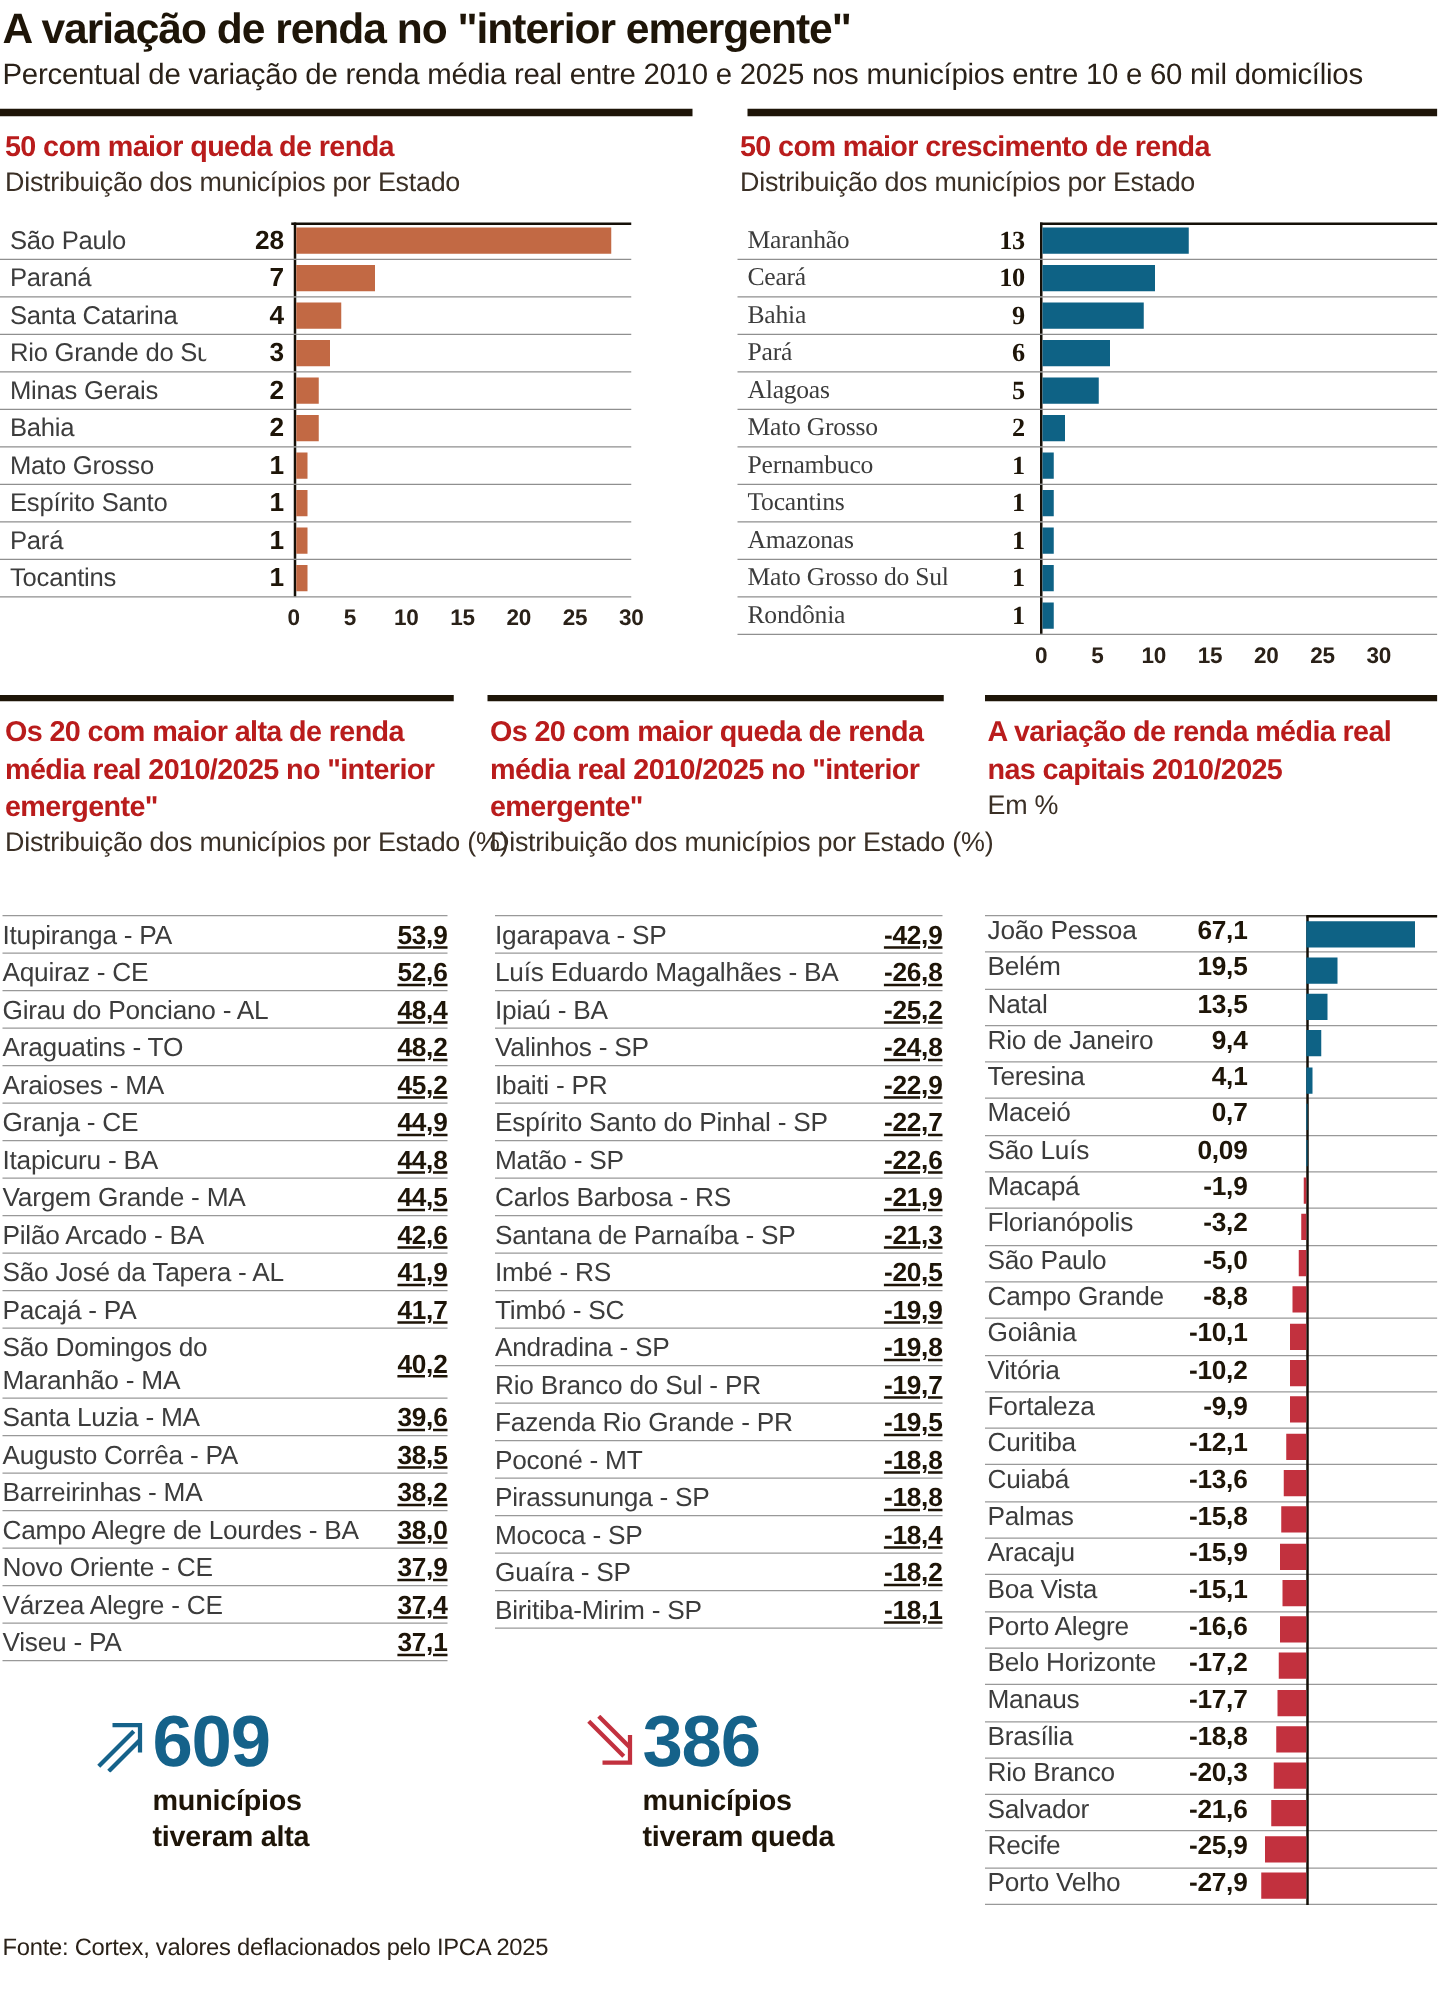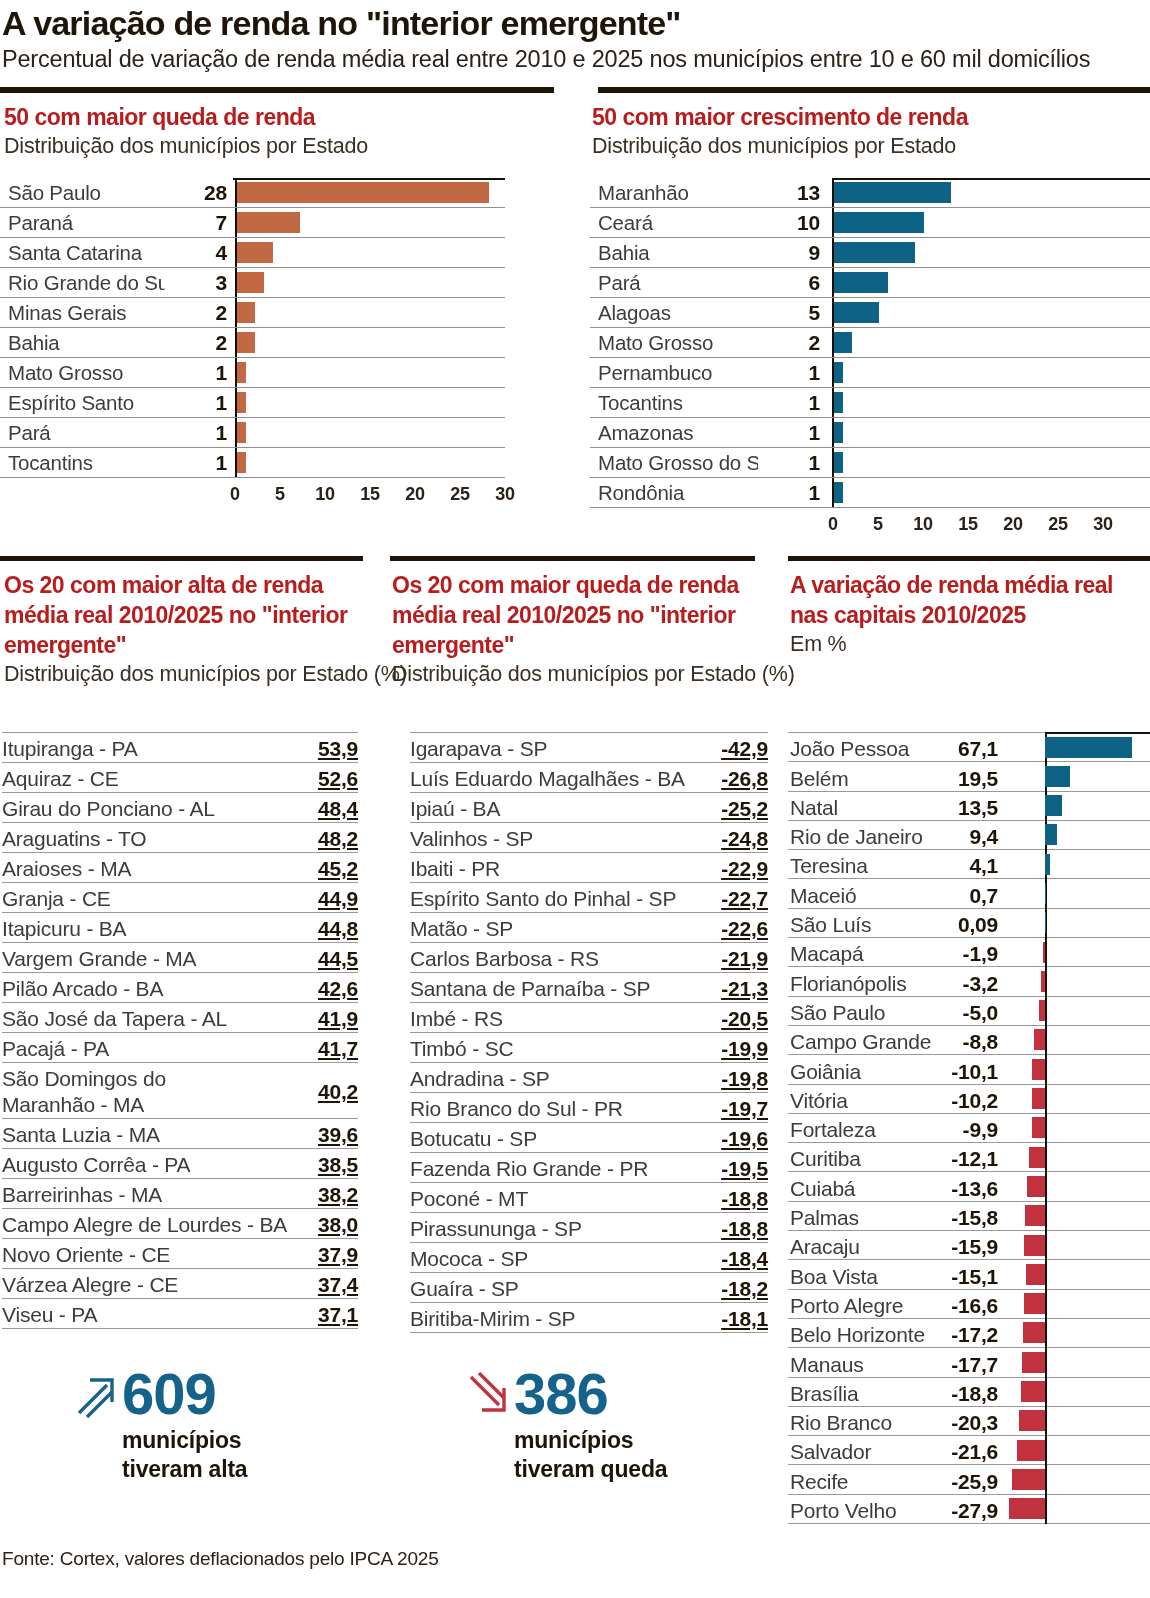--- a/index.html
+++ b/index.html
@@ -22,49 +22,49 @@
 
   .t-q  { left:4px;  top:102px; }   .s-q  { left:4px;  top:134px; }
   .t-c  { left:592px; top:102px; }  .s-c  { left:592px; top:134px; }
   .t-s1 { left:4px;   top:570px; width:365px; }  .ss-s1 { left:4px;   top:662px; }
   .t-s2 { left:392px;  top:570px; width:365px; } .ss-s2 { left:392px; top:662px; }
   .t-s3 { left:790px;  top:570px; width:362px; } .ss-s3 { left:790px; top:632px; }
 
   
   .trows { position:absolute; }
   #rows-queda { left:0; top:178px; width:505px; }
-  #rows-cres  { left:590px; top:178px; width:560px; }
+  #rows-cres  { left:590px; top:178px; width:560px;font-family:Liberation Serif, serif; }
   .trow { height:30px; display:flex; align-items:center; border-bottom:1px solid #8f8f8f; }
   .tlabel { flex:1; font-size:20.5px; color:#3c3c3c; white-space:nowrap; overflow:hidden; }
   #rows-queda .tlabel { padding-left:8px; }
   #rows-cres  .tlabel { flex:0 0 168px; padding-left:8px; }
   .tvalue { width:62px; text-align:right; font-size:21px; font-weight:bold; color:#1e1508; }
   .tz { position:relative; height:100%; display:flex; align-items:center; border-left:2.5px solid #151008; }
   #rows-queda .tz { width:270px; margin-left:8px; }
   #rows-cres  .tz { flex:1; margin-left:12px; }
   .tbar { display:block; height:21px; }
   .topline { position:absolute; top:0; height:2px; background:#151008; }
   .topline-q { left:233px; right:0; }
   .topline-c { left:242px; right:0; }
   .ticks { position:absolute; height:22px; font-size:18px; font-weight:bold; color:#2a2118; }
   #ticks-queda { left:0; top:484px; width:505px; }
   #ticks-cres  { left:590px; top:514px; width:560px; }
   .tick { position:absolute; transform:translateX(-50%); }
 
   
   .list { position:absolute; border-top:1px solid #999; }
   #list-alta  { left:2px;   top:732px; width:356px; }
-  #list-queda { left:410px; top:732px; width:358px; }
+  #list-queda { left:396px; top:732px; width:358px; }
   .lrow { min-height:29px; display:flex; align-items:center; border-bottom:1px solid #999; padding-top:3px; }
   .llabel { flex:1; font-size:21px; color:#3c3c3c; white-space:pre-line; line-height:26px; }
   .lvalue { min-width:60px; text-align:right; font-size:21px; font-weight:bold; color:#1e1508; line-height:26px;text-decoration:underline; }
 
   
   #cap-rows { position:absolute; left:788px; top:732px; width:362px; height:792px; border-top:1px solid #999; }
-  .crow { height:29.3px; display:flex; align-items:flex-end; border-bottom:1px solid #999; }
+  .crow { height:29.3px; display:flex; align-items:flex-start; border-bottom:1px solid #999; }
   .clabel { width:146px; padding-left:2px; font-size:21px; color:#3c3c3c; white-space:nowrap; }
   .cvalue { width:64px; text-align:right; font-size:21px; font-weight:bold; color:#1e1508; }
   .cbz { flex:1; position:relative; height:100%; }
   .cbar { position:absolute; top:3.5px; height:21px; }
   .cap-axis { position:absolute; left:257px; top:0; bottom:0; width:2px; background:#151008; }
   .cap-topline { position:absolute; left:257px; right:0; top:-1px; height:2px; background:#151008; }
 
   
   .callout { position:absolute; }
   #callout-alta  { left:76px;  top:1366px; }
@@ -397,24 +397,20 @@
         <span class="llabel">Timbó - SC</span>
         <span class="lvalue">-19,9</span>
       </div>
       <div class="lrow">
         <span class="llabel">Andradina - SP</span>
         <span class="lvalue">-19,8</span>
       </div>
       <div class="lrow">
         <span class="llabel">Rio Branco do Sul - PR</span>
         <span class="lvalue">-19,7</span>
-      </div>
-      <div class="lrow">
-        <span class="llabel">Botucatu - SP</span>
-        <span class="lvalue">-19,6</span>
       </div>
       <div class="lrow">
         <span class="llabel">Fazenda Rio Grande - PR</span>
         <span class="lvalue">-19,5</span>
       </div>
       <div class="lrow">
         <span class="llabel">Poconé - MT</span>
         <span class="lvalue">-18,8</span>
       </div>
       <div class="lrow">

